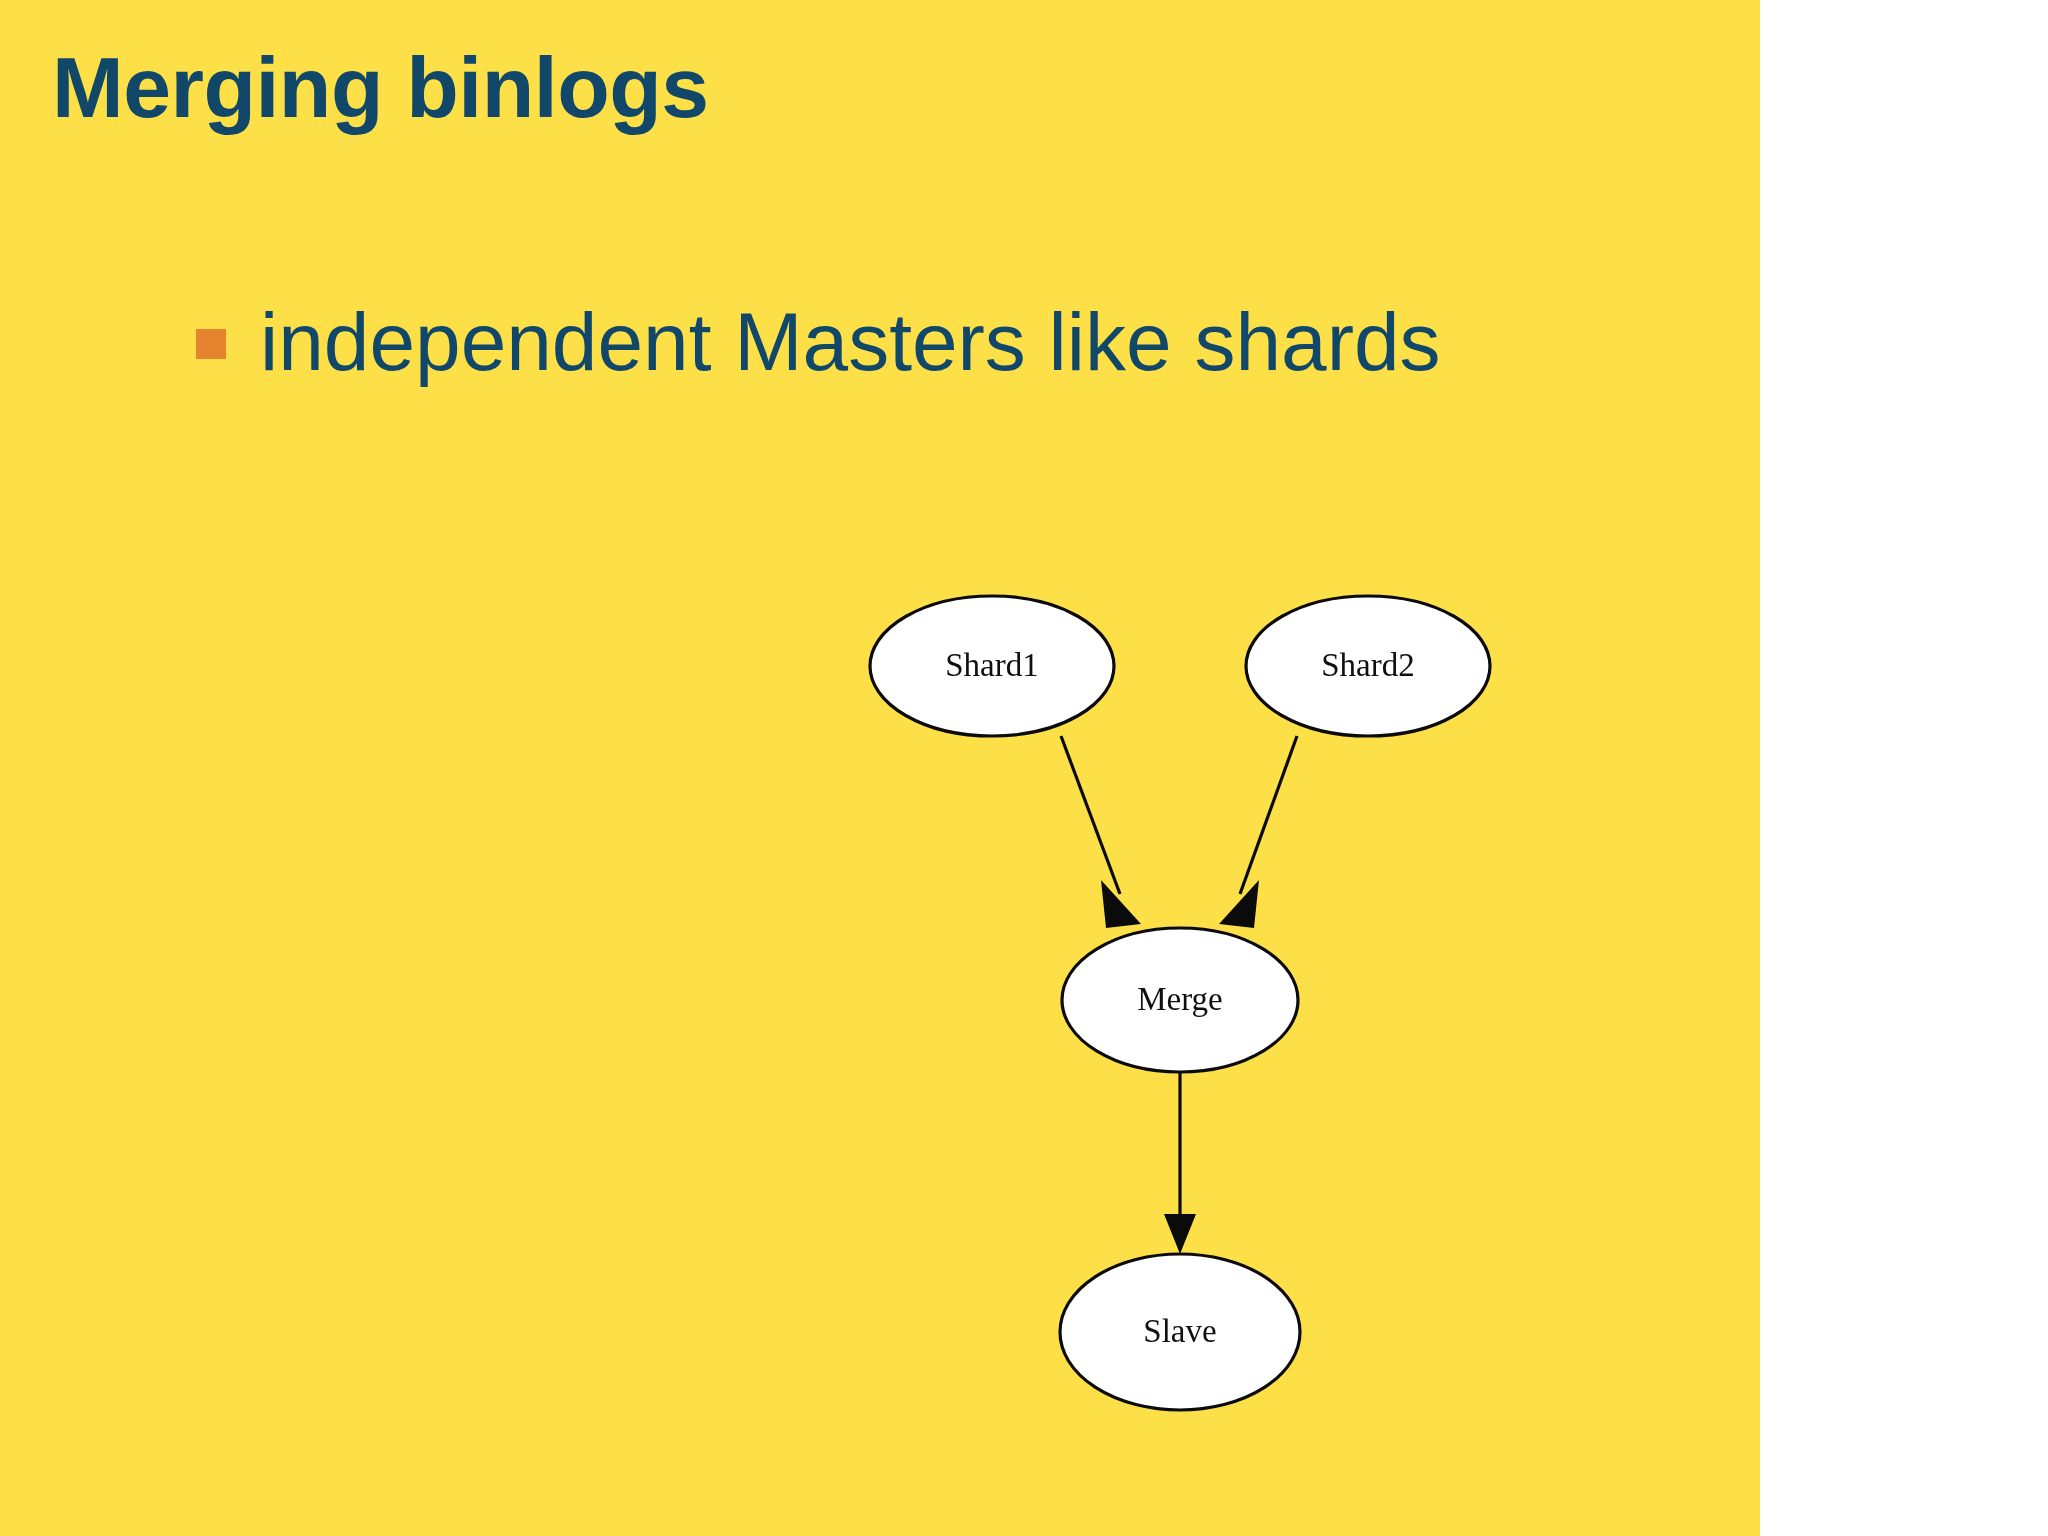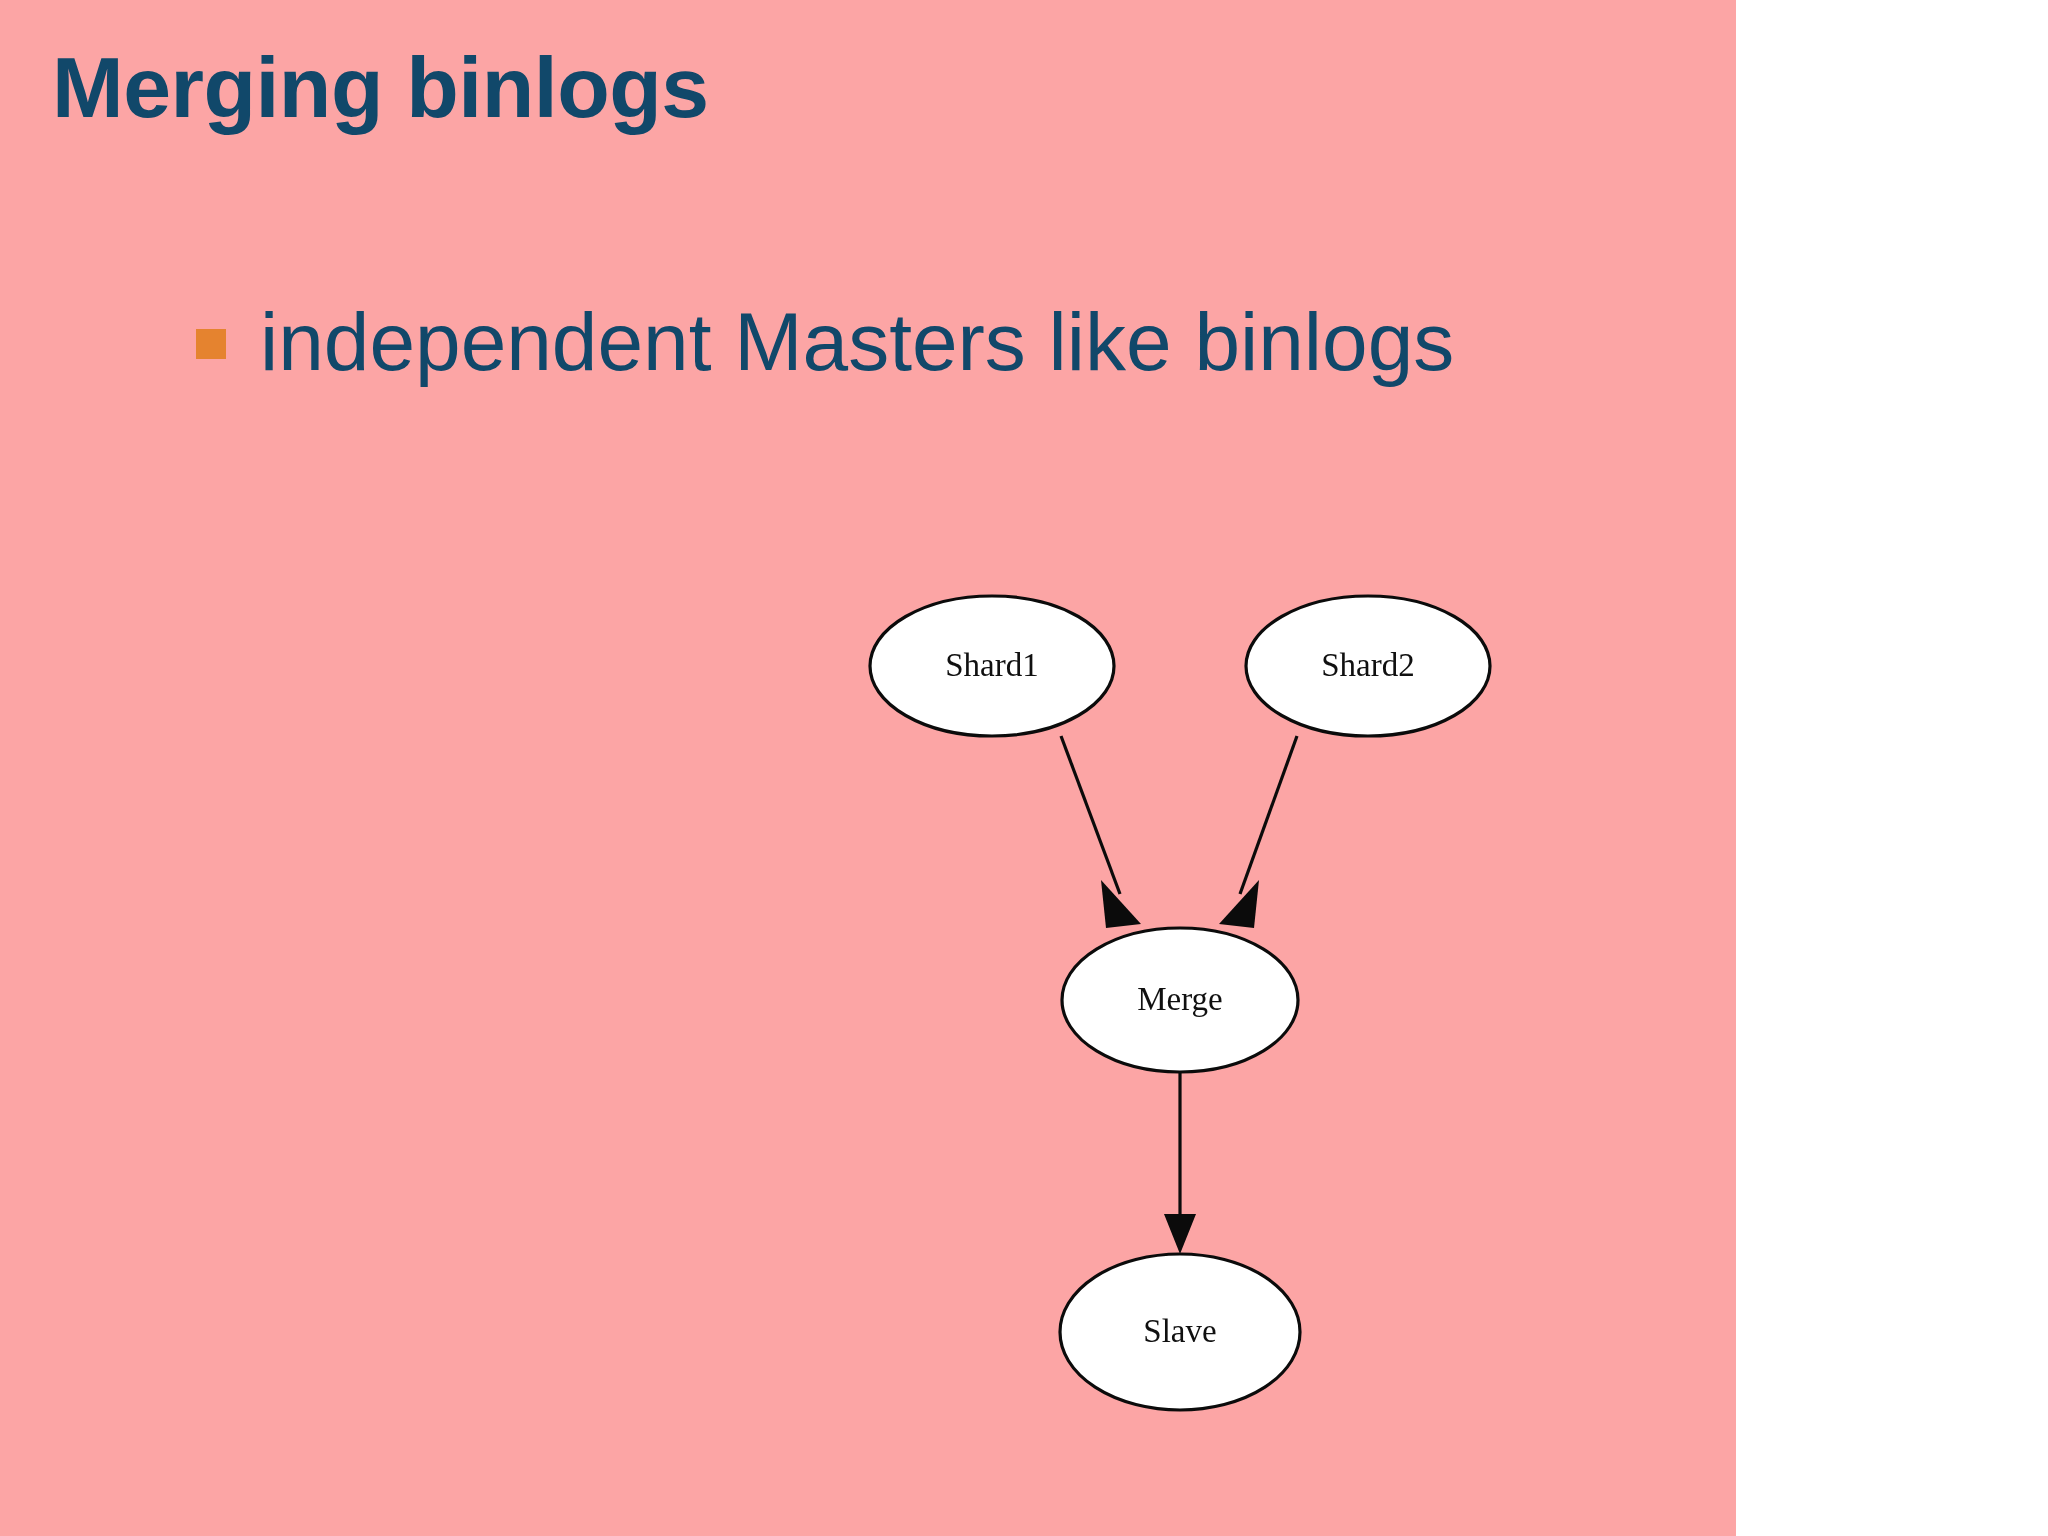--- a/index.html
+++ b/index.html
@@ -14,21 +14,22 @@
     overflow: hidden;
     font-family: "Liberation Sans", sans-serif;
   }
 
   
   .slide {
     position: absolute;
     left: 0; top: 0;
     width: 1736px;
     height: 1536px;
-    background: #fca5a5;
+    background: #fde047;
+    padding-left: 24px;
   }
 
   
   .slide-title {
     position: absolute;
     left: 52px;
     top: 42px;
     width: 1700px;
     font-family: "Liberation Sans", sans-serif;
     font-weight: bold;
@@ -107,21 +108,21 @@
 <body>
 
 <div class="slide">
 
   <div class="slide-title">Merging binlogs</div>
 
   <div class="bullet-list">
 
     <div class="bullet-row">
       <span class="bullet-marker"></span>
-      <span class="bullet-text">independent Masters like binlogs</span>
+      <span class="bullet-text">independent Masters like shards</span>
     </div>
 
 
   </div>
 
   <div class="diagram">
     <svg viewBox="0 0 640 840" xmlns="http://www.w3.org/2000/svg">
 
       <g>
         <path class="edge-line" d="M 201 160 L 260 318"></path>

